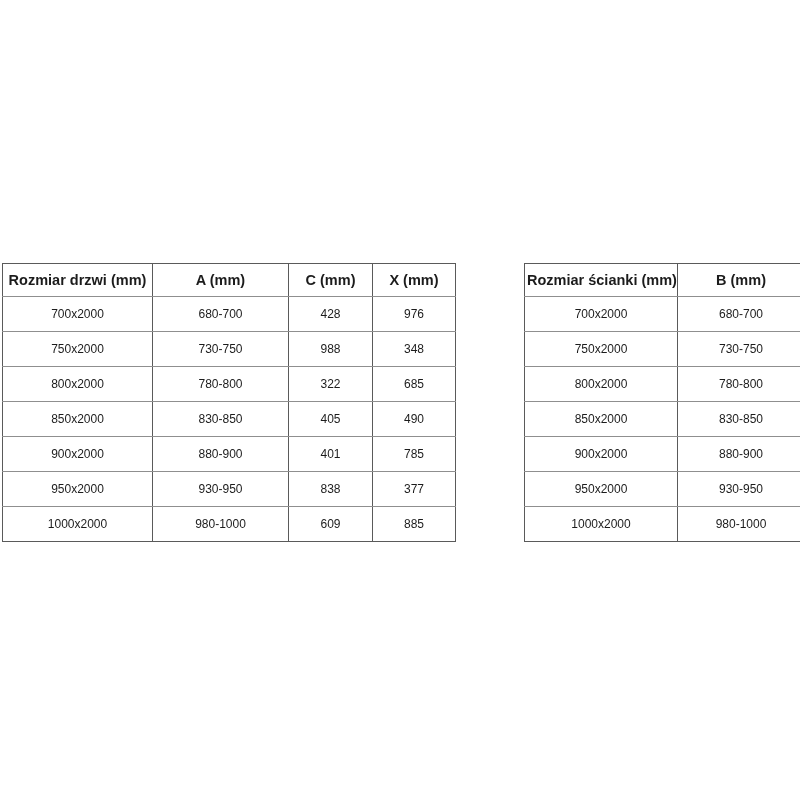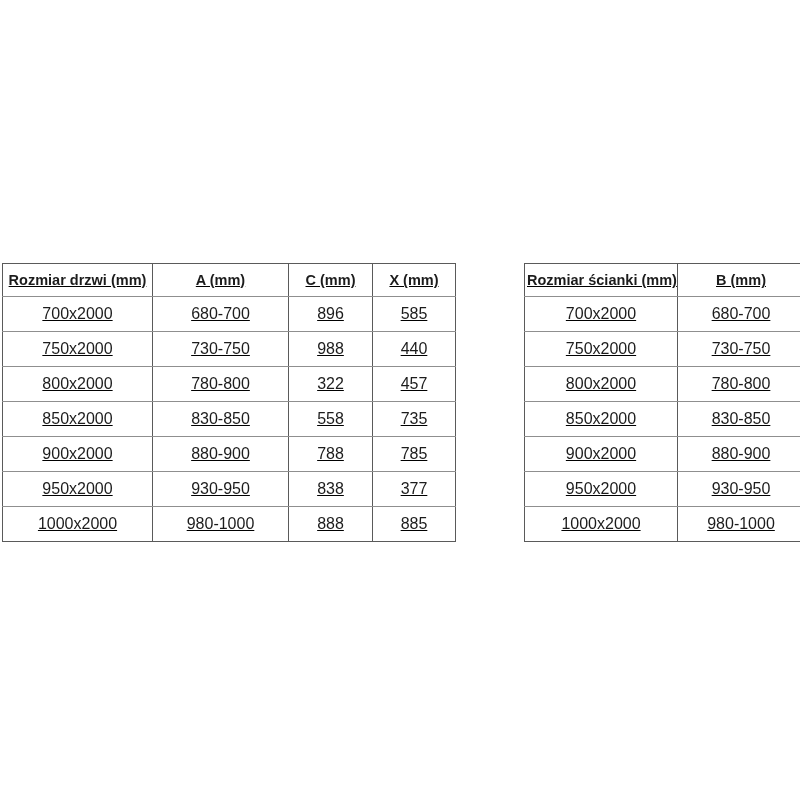--- a/index.html
+++ b/index.html
@@ -13,42 +13,41 @@
     width: 800px;
     height: 800px;
     background: #ffffff;
     overflow: hidden;
   }
   table.spec {
     position: absolute;
     border-collapse: collapse;
     table-layout: fixed;
     background: #ffffff;
-    text-decoration: underline;
   }
   table.spec th, table.spec td {
     border: 1px solid #8f8f8f;          
     border-left-color: #5a5a5a;         
     border-right-color: #5a5a5a;
     text-align: center;
     vertical-align: middle;
     color: #1c1c1c;
     padding: 0 2px;
     overflow: hidden;
     white-space: nowrap;
   }
   table.spec thead th {
     border-top-color: #5a5a5a;          
     font-weight: 700;
     font-size: 14.5px;
     height: 32px;
   }
   table.spec tbody td {
     font-weight: 400;
-    font-size: 16px;
+    font-size: 12px;
     height: 34px;
   }
   table.spec tbody tr:last-child td {
     border-bottom-color: #5a5a5a;       
   }
   #door-table  { left: 2px;   top: 263px; width: 453px; }
   #wall-table  { left: 524px; top: 263px; width: 280px; }
 </style>
 </head>
 <body>
@@ -67,57 +66,57 @@
           <th>Rozmiar drzwi (mm)</th>
           <th>A (mm)</th>
           <th>C (mm)</th>
           <th>X (mm)</th>
         </tr>
       </thead>
       <tbody>
         <tr>
           <td>700x2000</td>
           <td>680-700</td>
-          <td>896</td>
-          <td>585</td>
+          <td>428</td>
+          <td>976</td>
         </tr>
         <tr>
           <td>750x2000</td>
           <td>730-750</td>
           <td>988</td>
-          <td>440</td>
+          <td>348</td>
         </tr>
         <tr>
           <td>800x2000</td>
           <td>780-800</td>
           <td>322</td>
-          <td>457</td>
+          <td>685</td>
         </tr>
         <tr>
           <td>850x2000</td>
           <td>830-850</td>
-          <td>558</td>
-          <td>735</td>
+          <td>405</td>
+          <td>490</td>
         </tr>
         <tr>
           <td>900x2000</td>
           <td>880-900</td>
-          <td>788</td>
+          <td>401</td>
           <td>785</td>
         </tr>
         <tr>
           <td>950x2000</td>
           <td>930-950</td>
           <td>838</td>
           <td>377</td>
         </tr>
         <tr>
           <td>1000x2000</td>
           <td>980-1000</td>
-          <td>888</td>
+          <td>609</td>
           <td>885</td>
         </tr>
       </tbody>
     </table>
 
   <table class="spec" id="wall-table">
     <colgroup>
       <col style="width:153px">
       <col style="width:127px">
     </colgroup>

